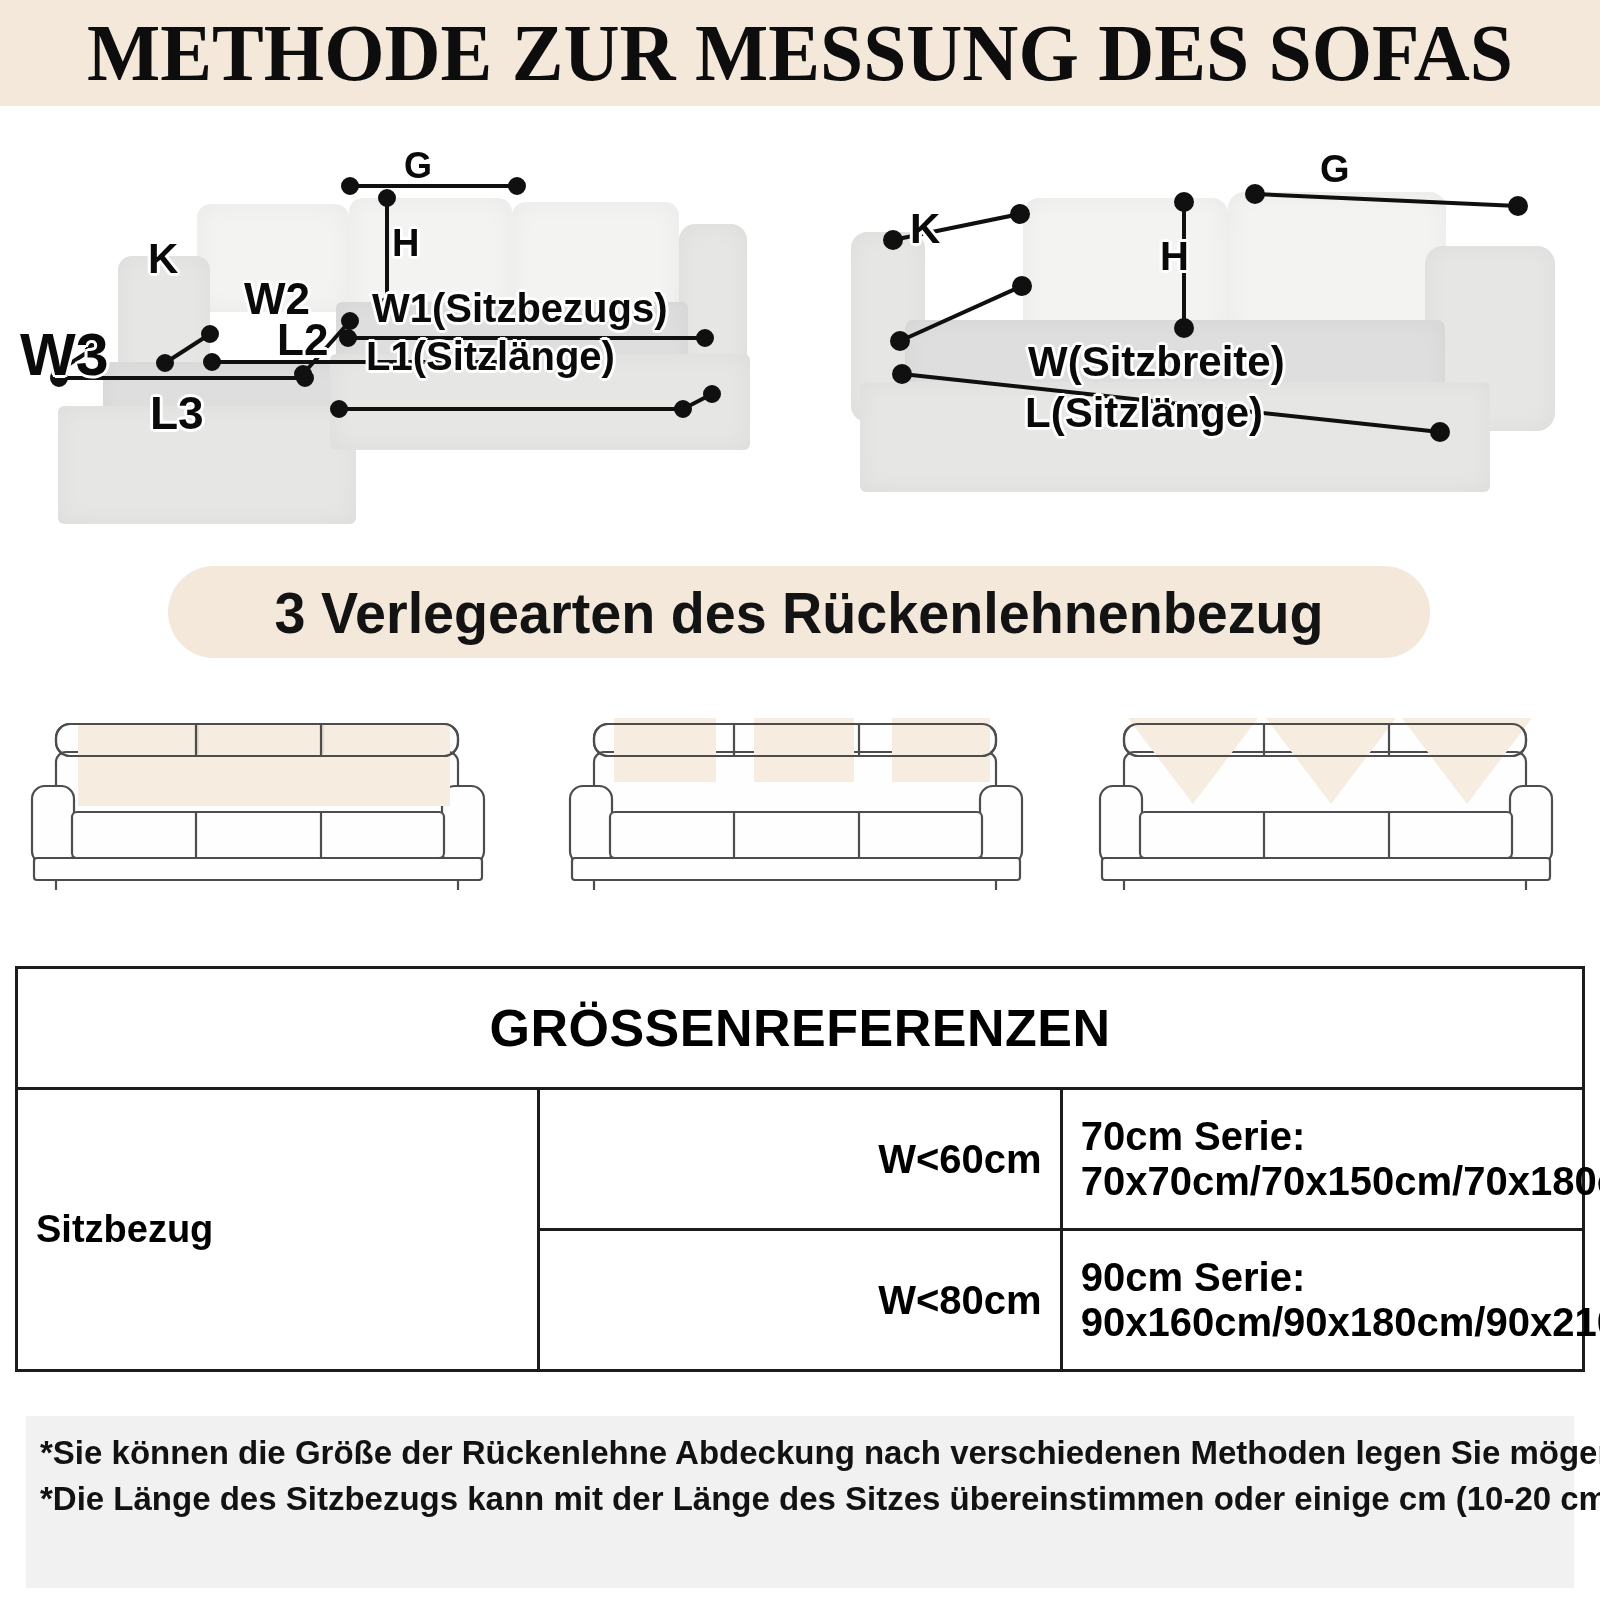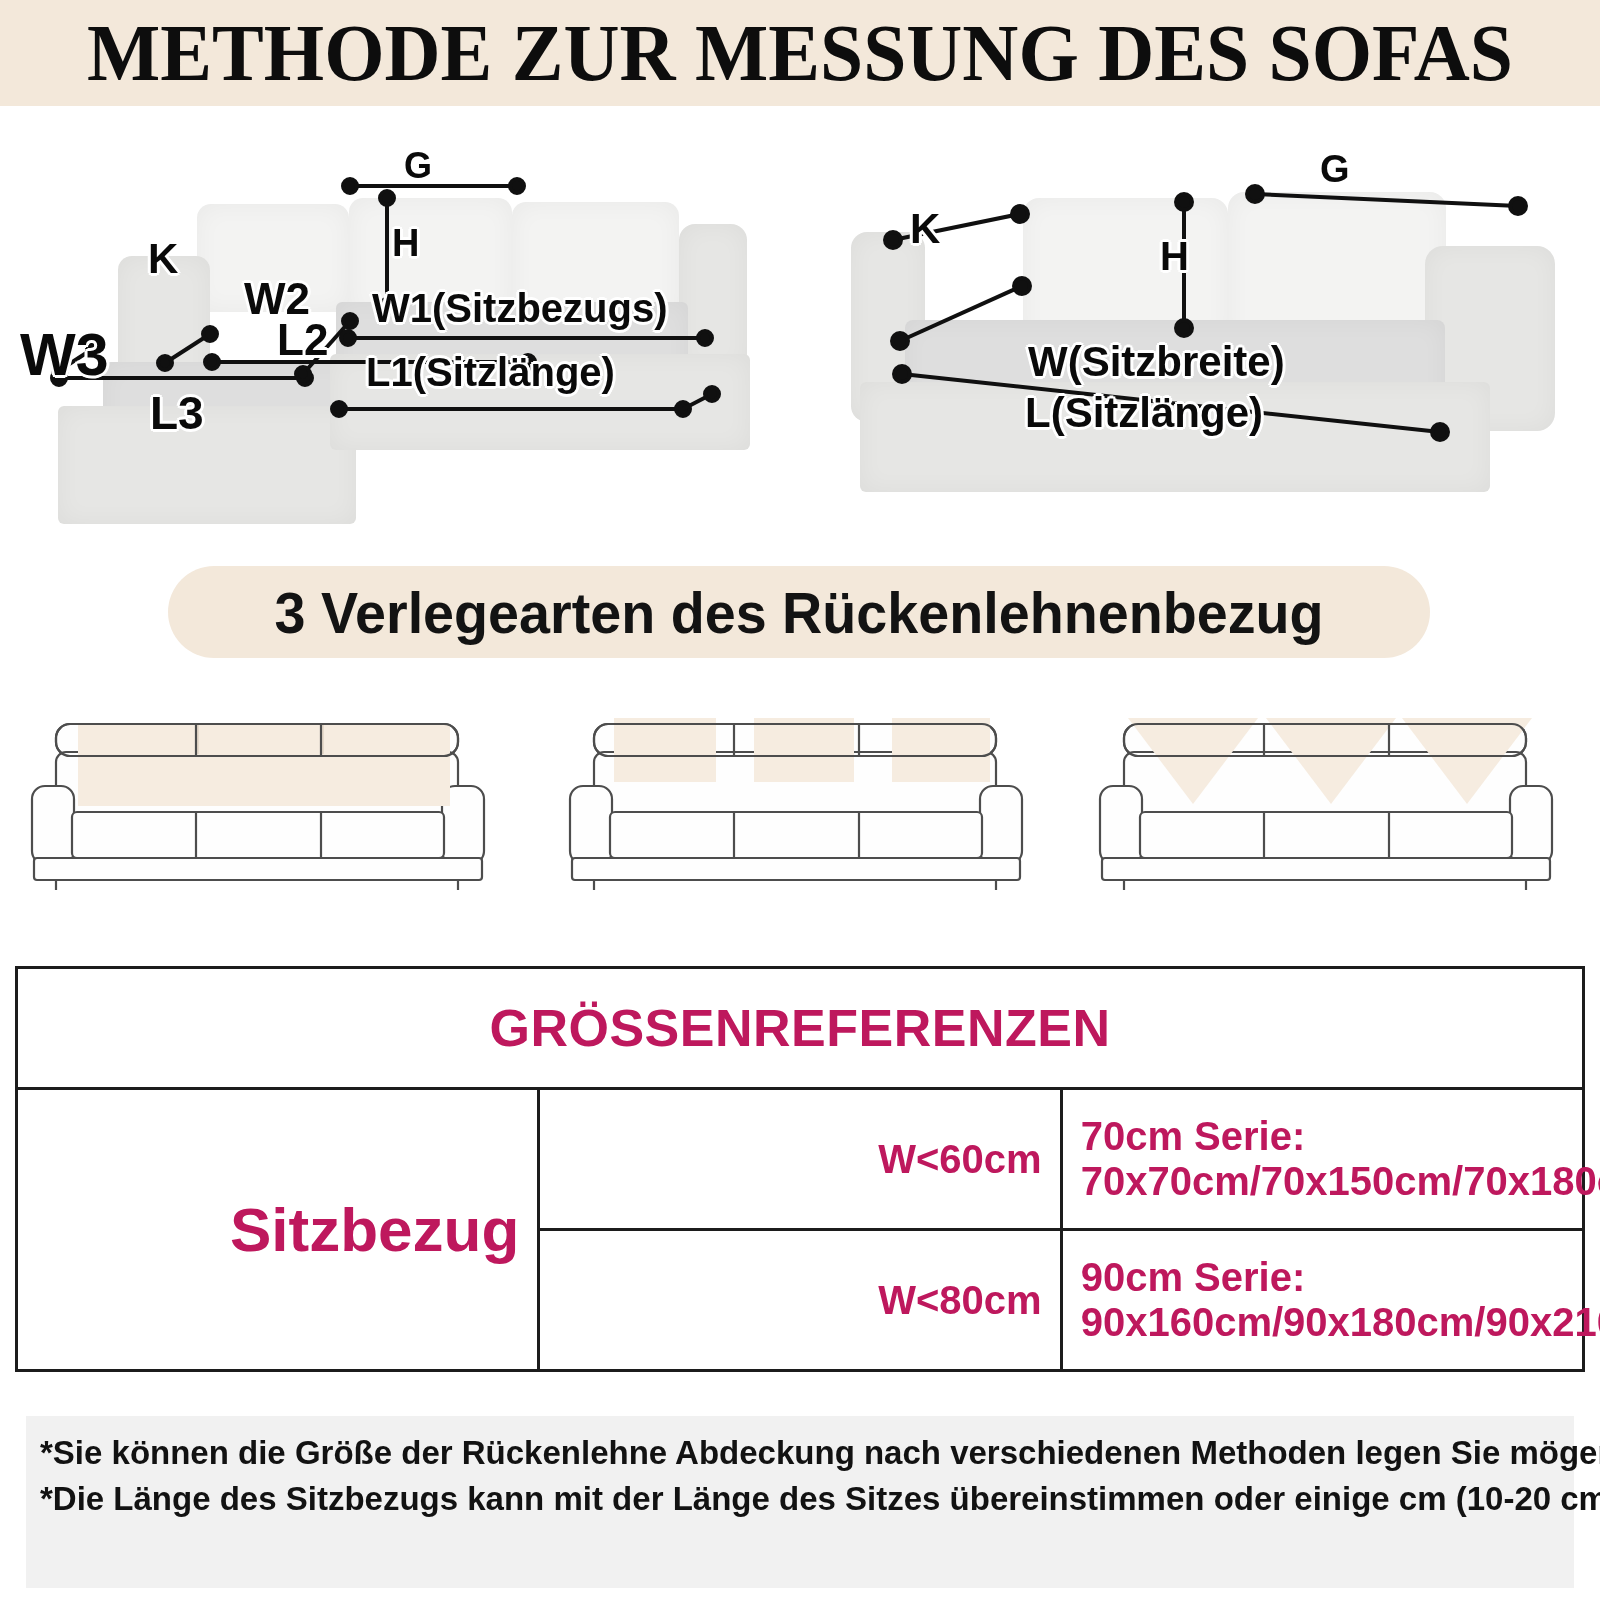--- a/index.html
+++ b/index.html
@@ -102,32 +102,32 @@
     position: absolute;
     left: 15px; top: 966px;
     width: 1570px;
     border-collapse: collapse;
     table-layout: fixed;
   }
   .ref-table td {
     border: 3px solid #1c1c1c;
     padding: 0 18px;
     font-weight: 700;
-    color: #be185d;
+    color: #000000;
   }
   .th-cell {
     height: 118px;
     text-align: center;
     font-size: 52px;
     letter-spacing: 0.5px;
   }
   .rowhead-cell {
     width: 290px;
-    text-align: right;
-    font-size: 62px;
+    text-align: left;
+    font-size: 38px;
   }
   .cond-cell {
     width: 285px;
     text-align: right;
     font-size: 40px;
     height: 138px;
   }
   .val-cell {
     text-align: left;
     font-size: 40px;
@@ -227,21 +227,21 @@
     </svg>
 
     <div class="mlabel" style="left:404px; top:42px; font-size:36px;">G</div>
     <div class="mlabel" style="left:392px; top:118px; font-size:38px;">H</div>
     <div class="mlabel" style="left:148px; top:132px; font-size:42px;">K</div>
     <div class="mlabel" style="left:244px; top:144px; font-size:44px;margin-top:27px;">W2</div>
     <div class="mlabel" style="left:20px; top:220px; font-size:59px;">W3</div>
     <div class="mlabel" style="left:277px; top:212px; font-size:44px;">L2</div>
     <div class="mlabel" style="left:150px; top:284px; font-size:46px;">L3</div>
     <div class="mlabel" style="left:372px; top:182px; font-size:40px;">W1(Sitzbezugs)</div>
-    <div class="mlabel" style="left:366px; top:230px; font-size:40px;margin-top:16px;">L1(Sitzlänge)</div>
+    <div class="mlabel" style="left:366px; top:230px; font-size:40px;">L1(Sitzlänge)</div>
   </div>
 
   <div>
     <div class="uph mid" style="left:851px; top:126px; width:74px; height:190px; border-radius:16px;"></div>
     <div class="uph lite" style="left:1023px; top:92px; width:205px; height:148px; border-radius:16px 16px 4px 4px;"></div>
     <div class="uph lite" style="left:1228px; top:86px; width:218px; height:156px; border-radius:16px 16px 4px 4px;"></div>
     <div class="uph mid" style="left:1425px; top:140px; width:130px; height:185px; border-radius:18px;"></div>
     <div class="uph dark" style="left:905px; top:214px; width:540px; height:118px; border-radius:8px;"></div>
     <div class="uph mid" style="left:860px; top:276px; width:630px; height:110px; border-radius:6px;"></div>
 

